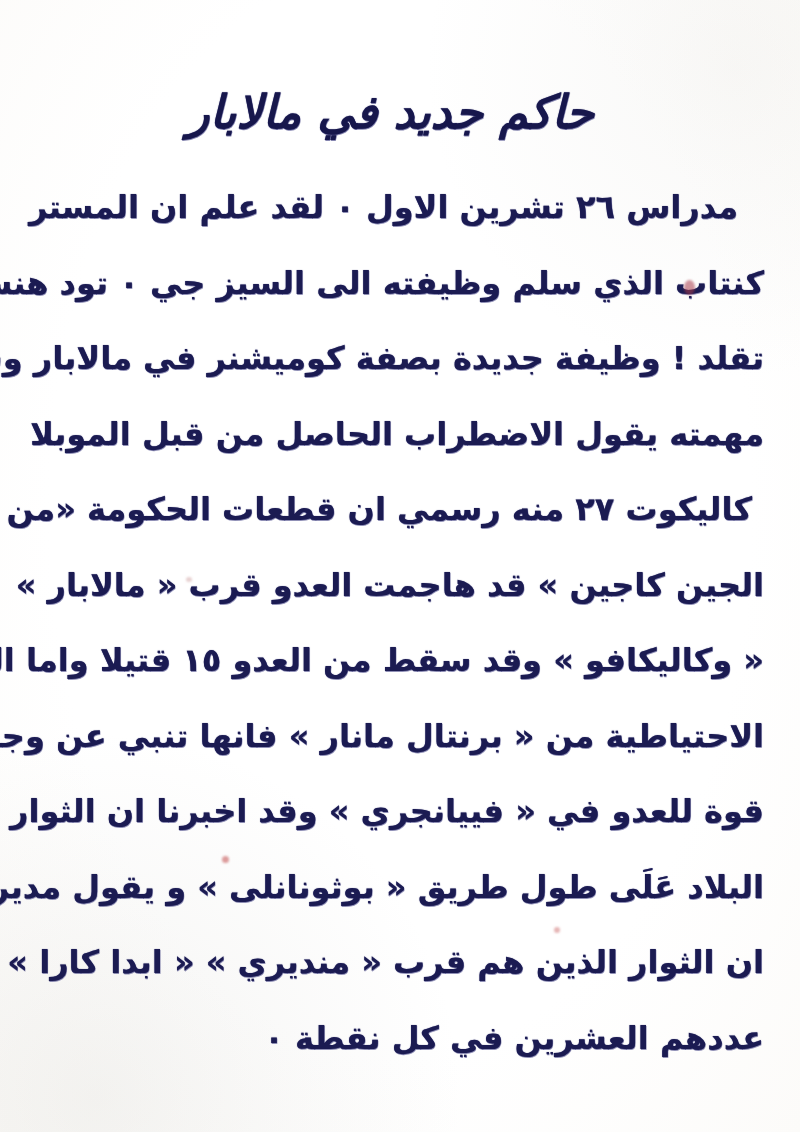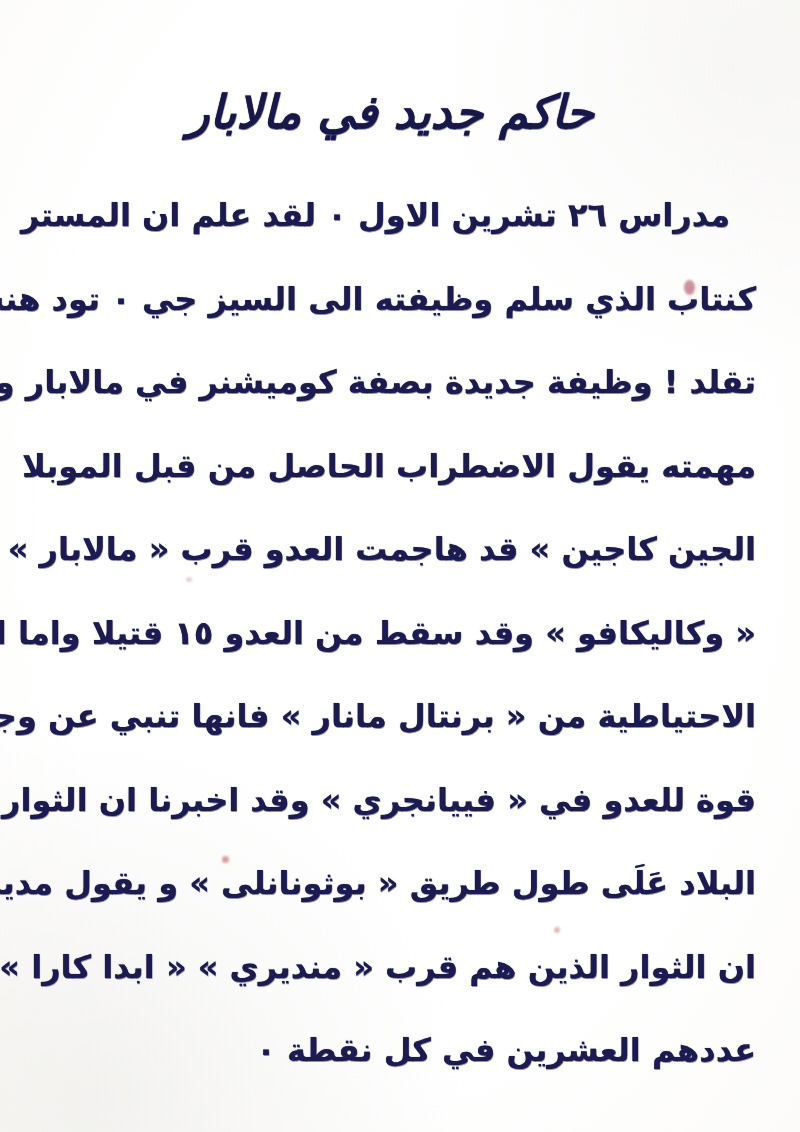--- a/index.html
+++ b/index.html
@@ -40,21 +40,21 @@
     top: 170px;
     right: 36px;
     left: 42px;
     direction: rtl;
     font-size: 32px;
     font-weight: bold;
     line-height: 75.5px;
     text-shadow: 0 0 1px rgba(25,25,95,0.7), 0.5px 0.5px 0.5px rgba(30,30,110,0.45);
   }
   .line {
-    margin: 8px;
+    margin: 0;
     white-space: nowrap;
     text-align: justify;
     text-align-last: justify;
   }
   .line.indent-sm { text-indent: 26px; }
   .line.indent-xs { text-indent: 12px; }
   .line.last {
     text-align: center;
     text-align-last: right;
   }
@@ -73,20 +73,21 @@
 
 <div class="page">
 
   <h1 class="title">حاكم جديد في مالابار</h1>
 
   <div class="body-text">
     <p class="line indent-sm">مدراس ٢٦ تشرين الاول ٠ لقد علم ان المستر</p>
     <p class="line">كنتاب الذي سلم وظيفته الى السيز جي ٠ تود هنست</p>
     <p class="line">تقلد ! وظيفة جديدة بصفة كوميشنر في مالابار وستكون</p>
     <p class="line">مهمته يقول الاضطراب الحاصل من قبل الموبلا</p>
+    <p class="line indent-xs">كاليكوت ٢٧ منه رسمي ان قطعات الحكومة «من</p>
     <p class="line">الجين كاجين » قد هاجمت العدو قرب « مالابار »</p>
     <p class="line">« وكاليكافو » وقد سقط من العدو ١٥ قتيلا واما القوة</p>
     <p class="line">الاحتياطية من « برنتال مانار » فانها تنبي عن وجود</p>
     <p class="line">قوة للعدو في « فييانجري » وقد اخبرنا ان الثوار ينهبون</p>
     <p class="line">البلاد عَلَى طول طريق « بوثونانلى » و يقول مدير بوليس</p>
     <p class="line">ان الثوار الذين هم قرب « منديري » « ابدا كارا » يبلغ</p>
     <p class="line last">عددهم العشرين في كل نقطة ٠</p>
   </div>
 
   <div class="stain s1"></div>

